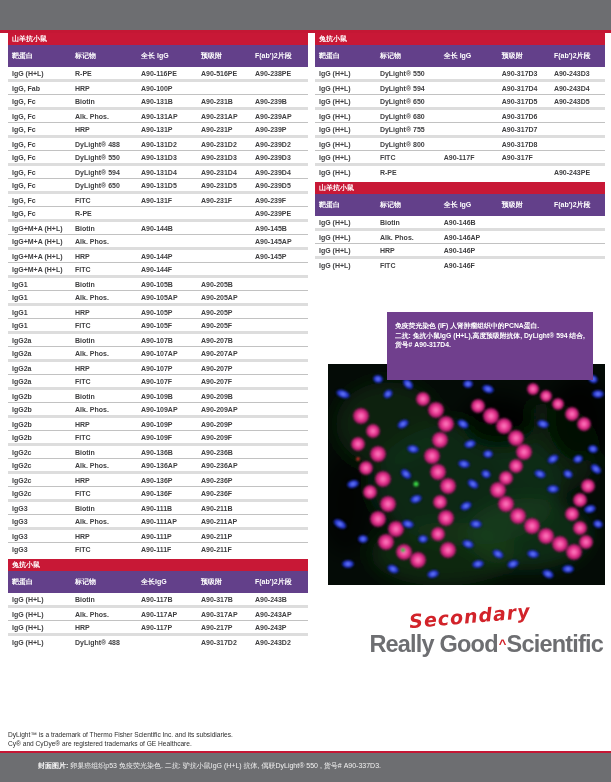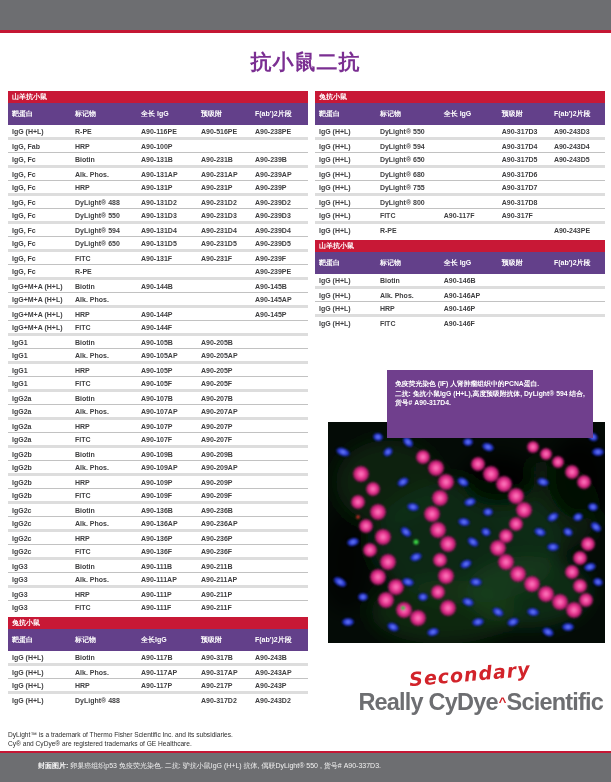--- a/index.html
+++ b/index.html
@@ -40,21 +40,20 @@
   .bottom-bar b { color:#ffffff; }
 </style>
 </head>
 <body>
 
 <div class="page">
 
   <div class="topbar"></div>
   <div class="top-rule"></div>
 
-  <h1 class="page-title">抗小鼠二抗</h1>
 
   <div class="content">
 
     <div class="col-left">
       <section>
         <div class="section-bar">山羊抗小鼠</div>
         <table class="ab-table">
           <thead>
               <tr>
                 <th>靶蛋白</th>
@@ -611,21 +610,21 @@
         </g>
         <g filter="url(#b1)">
           <circle cx="88" cy="120" r="2.5" fill="#3bd645"></circle>
             <circle cx="75" cy="186" r="2" fill="#35c940"></circle>
             <circle cx="30" cy="95" r="1.8" fill="#d33"></circle>
         </g>
       </svg>
 
       <div class="logo">
         <span class="logo-secondary">Secondary</span>
-        <div class="logo-main"><span>Really CyDye</span><span class="logo-caret">^</span><span>Scientific</span></div>
+        <div class="logo-main"><span>Really Good</span><span class="logo-caret">^</span><span>Scientific</span></div>
       </div>
     </div>
   </div>
 
   <div class="trademarks">
     <div>DyLight™ is a trademark of Thermo Fisher Scientific Inc. and its subsidiaries.</div>
     <div>Cy® and CyDye® are registered trademarks of GE Healthcare.</div>
   </div>
 
   <div class="bottom-rule"></div>

